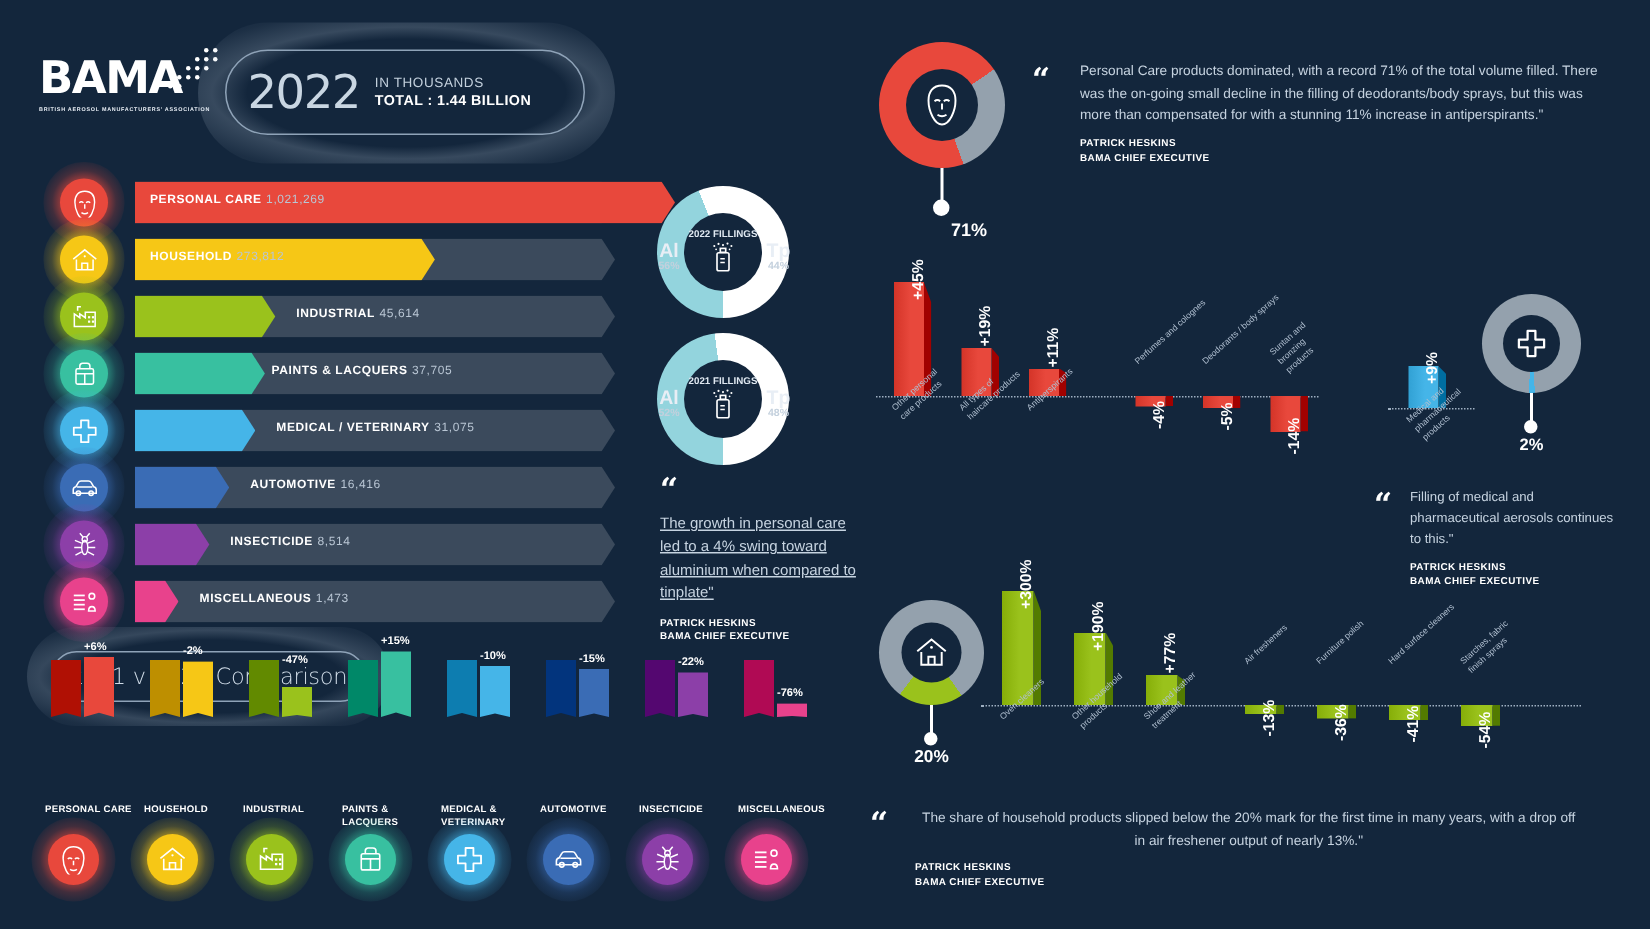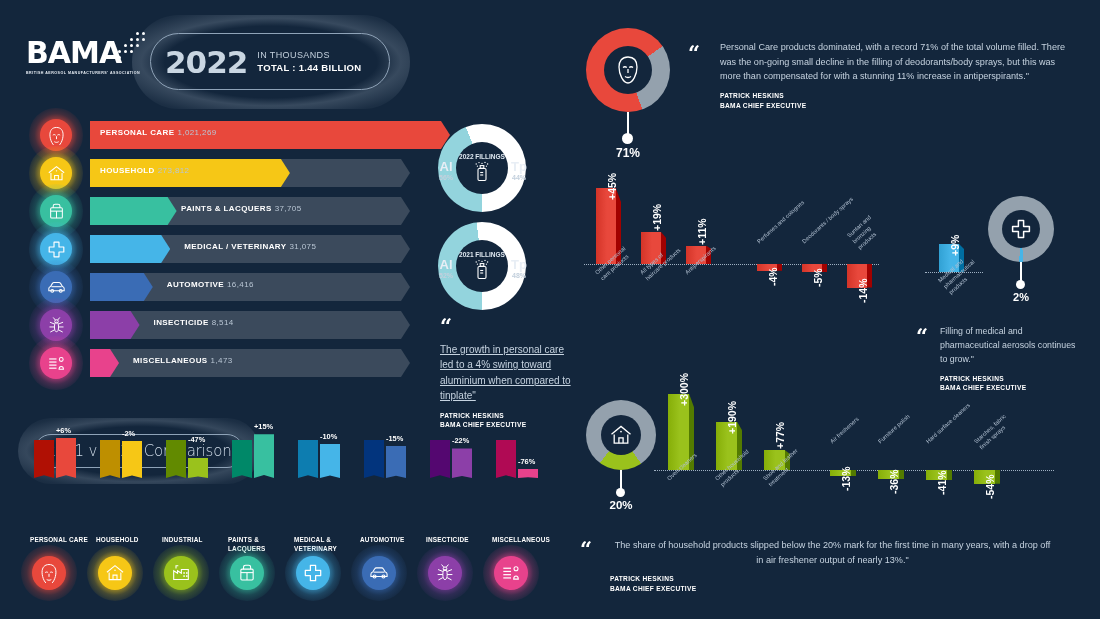--- a/index.html
+++ b/index.html
@@ -17,21 +17,21 @@
                 font-family:"DejaVu Sans", sans-serif; }
   .logo-sub { font-size:3.6px; letter-spacing:0.5px; margin-top:3px; color:#e8eef5;
               font-weight:bold; white-space:nowrap; }
   .logo-dots { position:absolute; left:86px; top:-6px; width:34px; height:30px; }
   .logo-dots i { position:absolute; width:3px; height:3px; border-radius:50%; background:#fff; }
 
   
   .hdr-pill { position:absolute; left:150px; top:33px; width:240px; height:57px;
               border:1.5px solid #8fa3b8; border-radius:29px; display:flex;
               align-items:center; padding:0 14px; }
-  .hdr-year { font-size:31px; color:#c9d6e2; font-weight:700; letter-spacing:-1px;
+  .hdr-year { font-size:31px; color:#c9d6e2; font-weight:400; letter-spacing:-1px;
               font-family:"DejaVu Sans", sans-serif; }
   .hdr-txt { margin-left:10px; line-height:1.22; }
   .hdr-l1, .hdr-l2 { font-size:9px; color:#c3d0dd; letter-spacing:0.4px; }
   .hdr-l3 { font-size:9.5px; font-weight:bold; color:#fff; letter-spacing:0.3px; margin-top:1px; }
 
   
   .bars { position:absolute; left:40px; top:117px; width:370px; }
   .bar-row { position:relative; height:36px; margin-bottom:2px; }
   .bar-ico { position:absolute; left:0; top:2px; width:32px; height:32px; border-radius:50%;
              display:flex; align-items:center; justify-content:center; }
@@ -160,20 +160,42 @@
                 <path d="M5.4 12.4v9.2h15.2v-9.2"></path>
                 <path d="M10.4 21.6v-5.8h5.2v5.8"></path>
               </g>
               <circle cx="13" cy="9.4" r="1" fill="#fff"></circle>
             </svg>
           </div>
         </div>
         <div class="bar-track"></div>
         <div class="bar-fill" style="width:199.91160596186103px;background:#f6c716"></div>
         <div class="bar-lbl" style="left:60px"><b>HOUSEHOLD</b><span>273,812</span></div>
+      </div>
+      <div class="bar-row">
+        <div class="bar-ico" style="background:#9ac21c">
+          <div style="position:absolute;left:-10.56px;top:-10.56px;width:53.12px;height:53.12px;border-radius:50%;background:radial-gradient(circle, #9ac21c 0%, #9ac21c 30%, rgba(154,194,28,0.55) 42%, rgba(154,194,28,0.22) 56%, rgba(154,194,28,0.06) 72%, rgba(0,0,0,0) 84%);"></div>
+          <div style="position:relative">
+            <svg width="19" height="19" viewBox="0 0 26 26">
+              <g fill="none" stroke="#fff" stroke-width="1.4">
+                <path d="M3.5 21.5V10l5 3.4V10l5 3.4V8.5h9v13z"></path>
+                <path d="M6.5 7V3.5h3"></path>
+              </g>
+              <g fill="#fff">
+                <rect x="16" y="12" width="2" height="2"></rect>
+                <rect x="19.5" y="12" width="2" height="2"></rect>
+                <rect x="16" y="16" width="2" height="2"></rect>
+                <rect x="19.5" y="16" width="2" height="2"></rect>
+              </g>
+            </svg>
+          </div>
+        </div>
+        <div class="bar-track"></div>
+        <div class="bar-fill" style="width:93.50256884262937px;background:#9ac21c"></div>
+        <div class="bar-lbl" style="left:157.5025688426294px"><b>INDUSTRIAL</b><span>45,614</span></div>
       </div>
       <div class="bar-row">
         <div class="bar-ico" style="background:#38c0a0">
           <div style="position:absolute;left:-10.56px;top:-10.56px;width:53.12px;height:53.12px;border-radius:50%;background:radial-gradient(circle, #38c0a0 0%, #38c0a0 30%, rgba(56,192,160,0.55) 42%, rgba(56,192,160,0.22) 56%, rgba(56,192,160,0.06) 72%, rgba(0,0,0,0) 84%);"></div>
           <div style="position:relative">
             <svg width="19" height="19" viewBox="0 0 26 26">
               <g fill="none" stroke="#fff" stroke-width="1.4">
                 <rect x="5" y="8" width="16" height="14" rx="1.5"></rect>
                 <path d="M5 12.5h16"></path>
                 <path d="M8.5 8V5.5c0-1.4 1.2-2.5 2.6-2.5h4c1.4 0 2.6 1.1 2.6 2.5V8"></path>
@@ -339,21 +361,21 @@
         <g fill="none" stroke="#fff" stroke-width="1.3">
           <path d="M13 2c6 0 9 4 9 10 0 7-4 16-9 16S4 19 4 12C4 6 7 2 13 2z"></path>
           <path d="M8 12.5c1.2-1 2.6-1 3.8 0M14.2 12.5c1.2-1 2.6-1 3.8 0"></path>
           <path d="M13 14v4"></path>
             <path d="M10 21.5c1.8 1.2 4.2 1.2 6 0"></path>
         </g>
       </svg>
     </div>
     <div style="position:absolute;left:41px;top:84px;width:1.5px;height:24px;background:#fff;"></div>
     <div style="position:absolute;left:36px;top:105px;width:11px;height:11px;border-radius:50%;background:#fff;"></div>
-    <div style="position:absolute;left:0;top:118px;width:84px;text-align:center;font-size:12px;font-weight:bold;color:#fff;">71%</div>
+    <div style="position:absolute;left:18px;top:118px;width:84px;text-align:center;font-size:12px;font-weight:bold;color:#fff;">71%</div>
   </div>
 
   <div class="quote" style="left:688px;top:40px;width:386px;">
     <div class="qm" style="left:0;top:7px;">“</div>
     <div class="qtext" style="margin-left:32px;font-size:9.1px;line-height:1.62;">Personal Care products dominated, with a record 71% of the total volume filled. There was the on-going small decline in the filling of deodorants/body sprays, but this was more than compensated for with a stunning 11% increase in antiperspirants."</div>
     <div class="qattr" style="margin-left:32px;">
       <div>PATRICK HESKINS</div>
       <div>BAMA CHIEF EXECUTIVE</div>
     </div>
   </div>
@@ -420,21 +442,21 @@
         <path d="M8.4 2.6h5.2v5.8h5.8v5.2h-5.8v5.8H8.4v-5.8H2.6V8.4h5.8z" fill="none" stroke="#fff" stroke-width="1.5" stroke-linejoin="round"></path>
       </svg>
     </div>
     <div style="position:absolute;left:32px;top:66px;width:1.5px;height:20px;background:#fff;"></div>
     <div style="position:absolute;left:28px;top:84px;width:9px;height:9px;border-radius:50%;background:#fff;"></div>
     <div style="position:absolute;left:0;top:95px;width:66px;text-align:center;font-size:11px;font-weight:bold;color:#fff;">2%</div>
   </div>
 
   <div class="quote" style="left:916px;top:325px;width:166px;">
     <div class="qm" style="left:0;top:5px;">“</div>
-    <div class="qtext" style="margin-left:24px;font-size:8.8px;line-height:1.58;">Filling of medical and pharmaceutical aerosols continues to grow."</div>
+    <div class="qtext" style="margin-left:24px;font-size:8.8px;line-height:1.58;">Filling of medical and pharmaceutical aerosols continues to this."</div>
     <div class="qattr" style="margin-left:24px;">
       <div>PATRICK HESKINS</div>
       <div>BAMA CHIEF EXECUTIVE</div>
     </div>
   </div>
 
   <div style="position:absolute;left:586px;top:400px;">
     <div class="donut" id="dhh" style="width: 70px; height: 70px; background: conic-gradient(from 145deg, rgb(154, 194, 28) 0deg, rgb(154, 194, 28) 72deg, rgb(148, 161, 173) 72deg, rgb(148, 161, 173) 360deg);"></div>
     <div class="donut-hole" style="left:15px;top:15px;width:40px;height:40px;">
       <svg width="24" height="24" viewBox="0 0 24 24">

